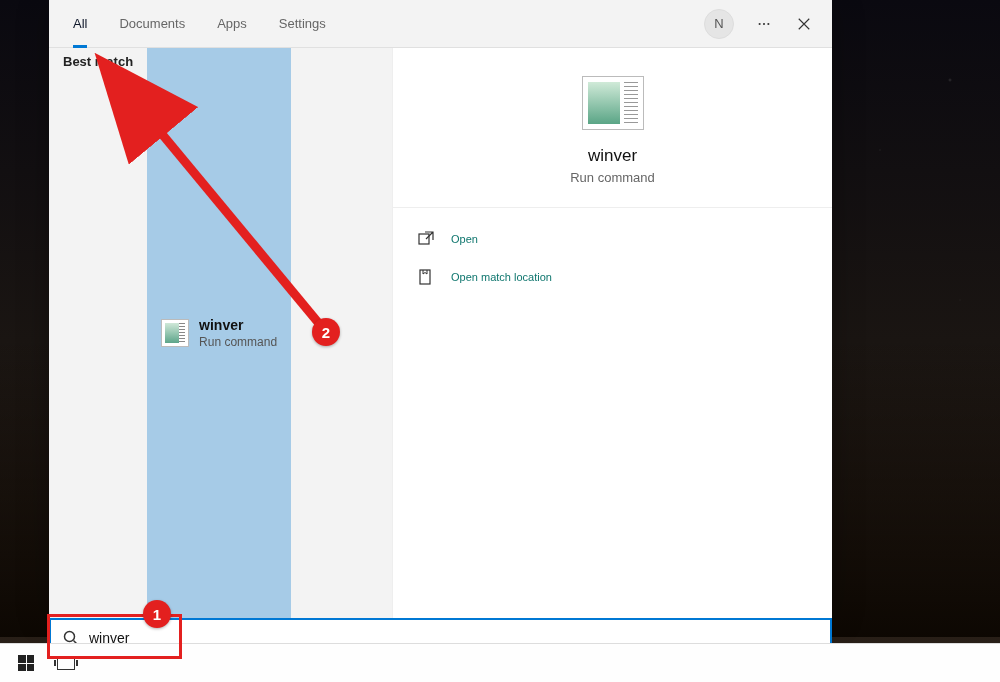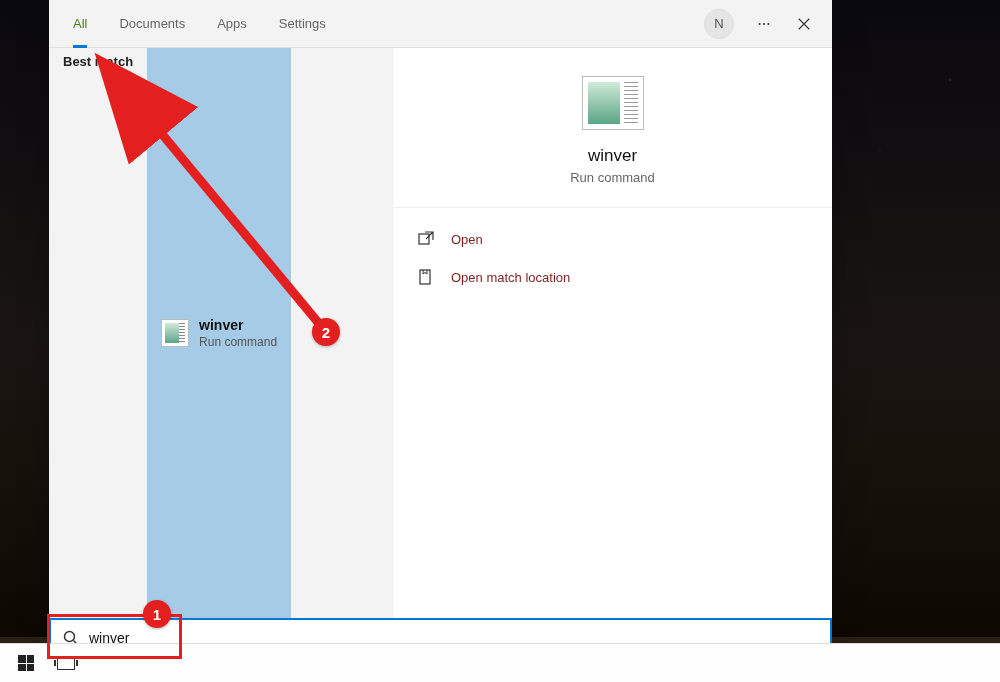--- a/index.html
+++ b/index.html
@@ -12,21 +12,21 @@
   radial-gradient(1px 1px at 880px 150px, #444, transparent),
   radial-gradient(1px 1px at 960px 300px, #333, transparent); opacity:.5;}
 .desktop-bg::after { content:""; position:absolute; bottom:45px; left:0; right:0; height:300px; background: linear-gradient(to top, rgba(10,5,0,.9), transparent); }
 
 
 .search-panel { position: absolute; left: 49px; top: 0; width: 783px; height: 618px; background: #f3f3f3; box-shadow: 0 4px 30px rgba(0,0,0,.3); display: flex; flex-direction: column; }
 
 
 .tabs-bar { display: flex; align-items: center; height: 48px; padding: 0 8px; background: #f3f3f3; border-bottom: 1px solid #e0e0e0; }
 .tab { padding: 0 16px; height: 48px; display: flex; align-items: center; font-size: 13px; color: #666; cursor: pointer; position: relative; }
-.tab.active { color: #4d7c0f; }
+.tab.active { color: #0f172a; }
 .tab.active::after { content:""; position:absolute; bottom:0; left:16px; right:16px; height:3px; background:#0078d4; }
 .more-chev { margin-left: 4px; font-size: 9px; color: #666; }
 .tabs-spacer { flex: 1; }
 .account-circle { width: 30px; height: 30px; border-radius: 50%; background: #e5e5e5; display:flex; align-items:center; justify-content:center; font-size:13px; color:#555; margin-right:10px; border:1px solid #ddd; cursor:pointer; }
 .more-btn, .close-btn { width: 40px; height: 40px; display:flex; align-items:center; justify-content:center; color:#333; cursor:pointer; font-size:14px; }
 .close-btn svg, .more-btn svg { width:14px; height:14px; }
 
 
 .panel-body { flex:1; display:flex; overflow:hidden; }
 .left-col { width: 343px; background:#f3f3f3; display:flex; }
@@ -45,21 +45,21 @@
 
 
 .preview-top { display:flex; flex-direction:column; align-items:center; padding: 28px 0 22px; border-bottom:1px solid #eee; }
 .preview-icon { width:62px; height:54px; border:1px solid #bbb; background:#fff; position:relative; margin-bottom:16px; }
 .preview-icon::before { content:""; position:absolute; left:5px; top:5px; width:32px; height:42px; background:linear-gradient(to bottom,#d0ead8,#5aa586); }
 .preview-icon::after { content:""; position:absolute; right:5px; top:5px; width:14px; height:42px; background:repeating-linear-gradient(to bottom,#999 0,#999 1px,transparent 1px,transparent 4px); }
 .preview-title { font-size:17px; color:#111; font-weight:400; }
 .preview-sub { font-size:13px; color:#666; margin-top:4px; }
 
 .actions { padding: 12px 0; }
-.action-row { display:flex; align-items:center; padding: 10px 24px; cursor:pointer; font-size:13px; color:#7f1d1d; }
+.action-row { display:flex; align-items:center; padding: 10px 24px; cursor:pointer; font-size:11px; color:#0f766e; }
 .action-icon { width:18px; height:18px; margin-right:16px; display:flex; align-items:center; justify-content:center; color:#333; }
 .action-icon svg { width:16px; height:16px; }
 
 
 .search-input-wrap { position:absolute; left:49px; top:618px; width:783px; height:39px; background:#fff; border:2px solid #0078d4; display:flex; align-items:center; padding:0 12px; }
 .search-icon { width:16px; height:16px; margin-right:10px; color:#333; }
 .search-icon svg { width:16px; height:16px; }
 .search-input { border:none; outline:none; font-size:14px; color:#111; flex:1; background:transparent; }
 
 

